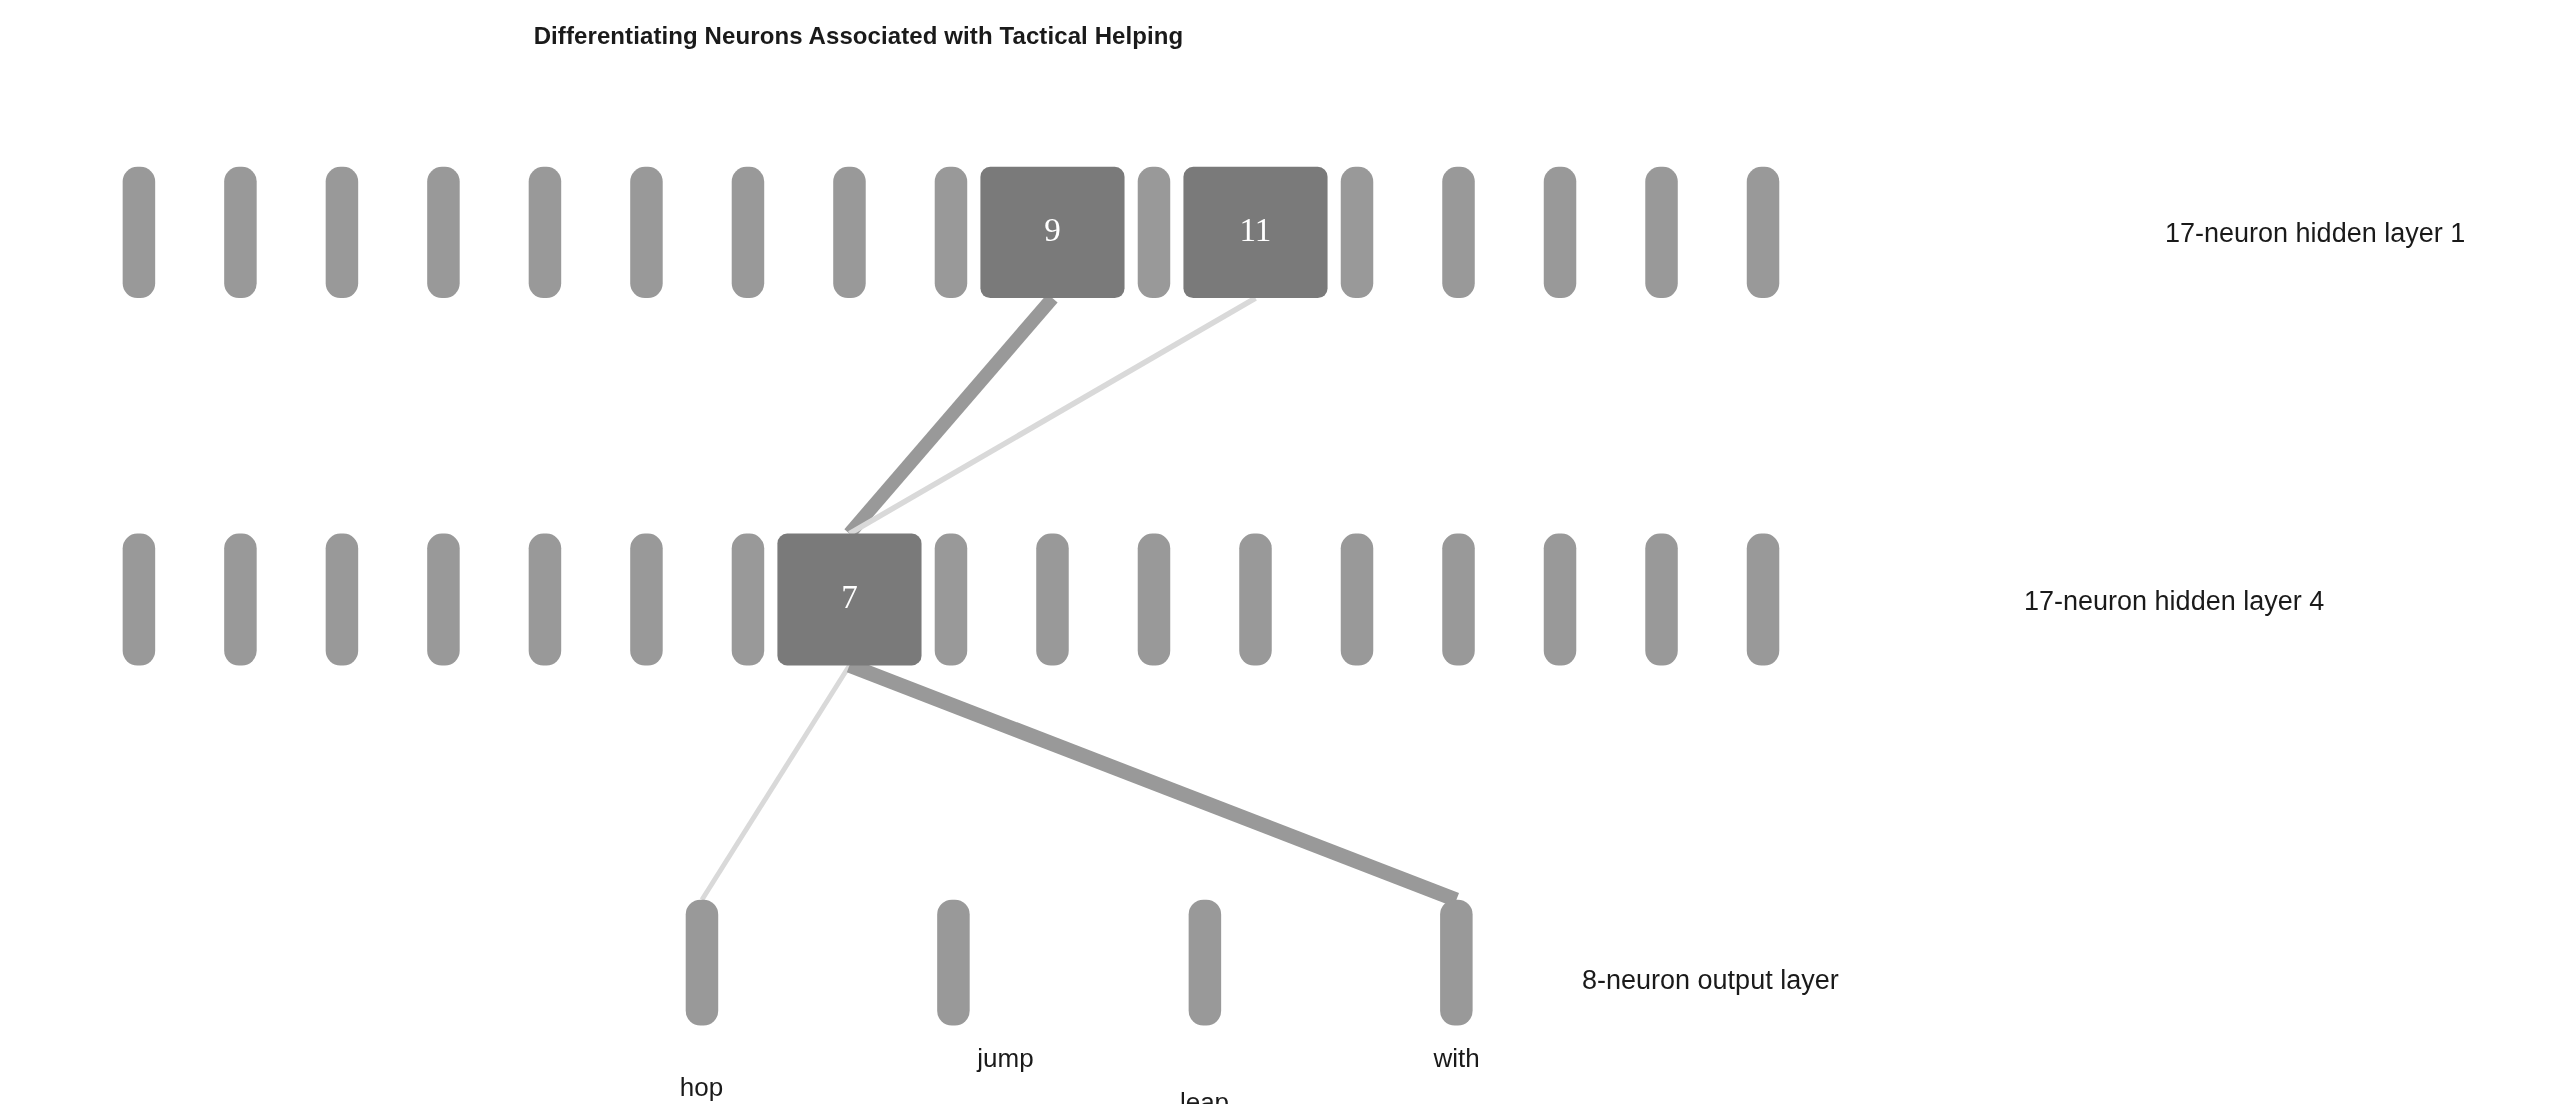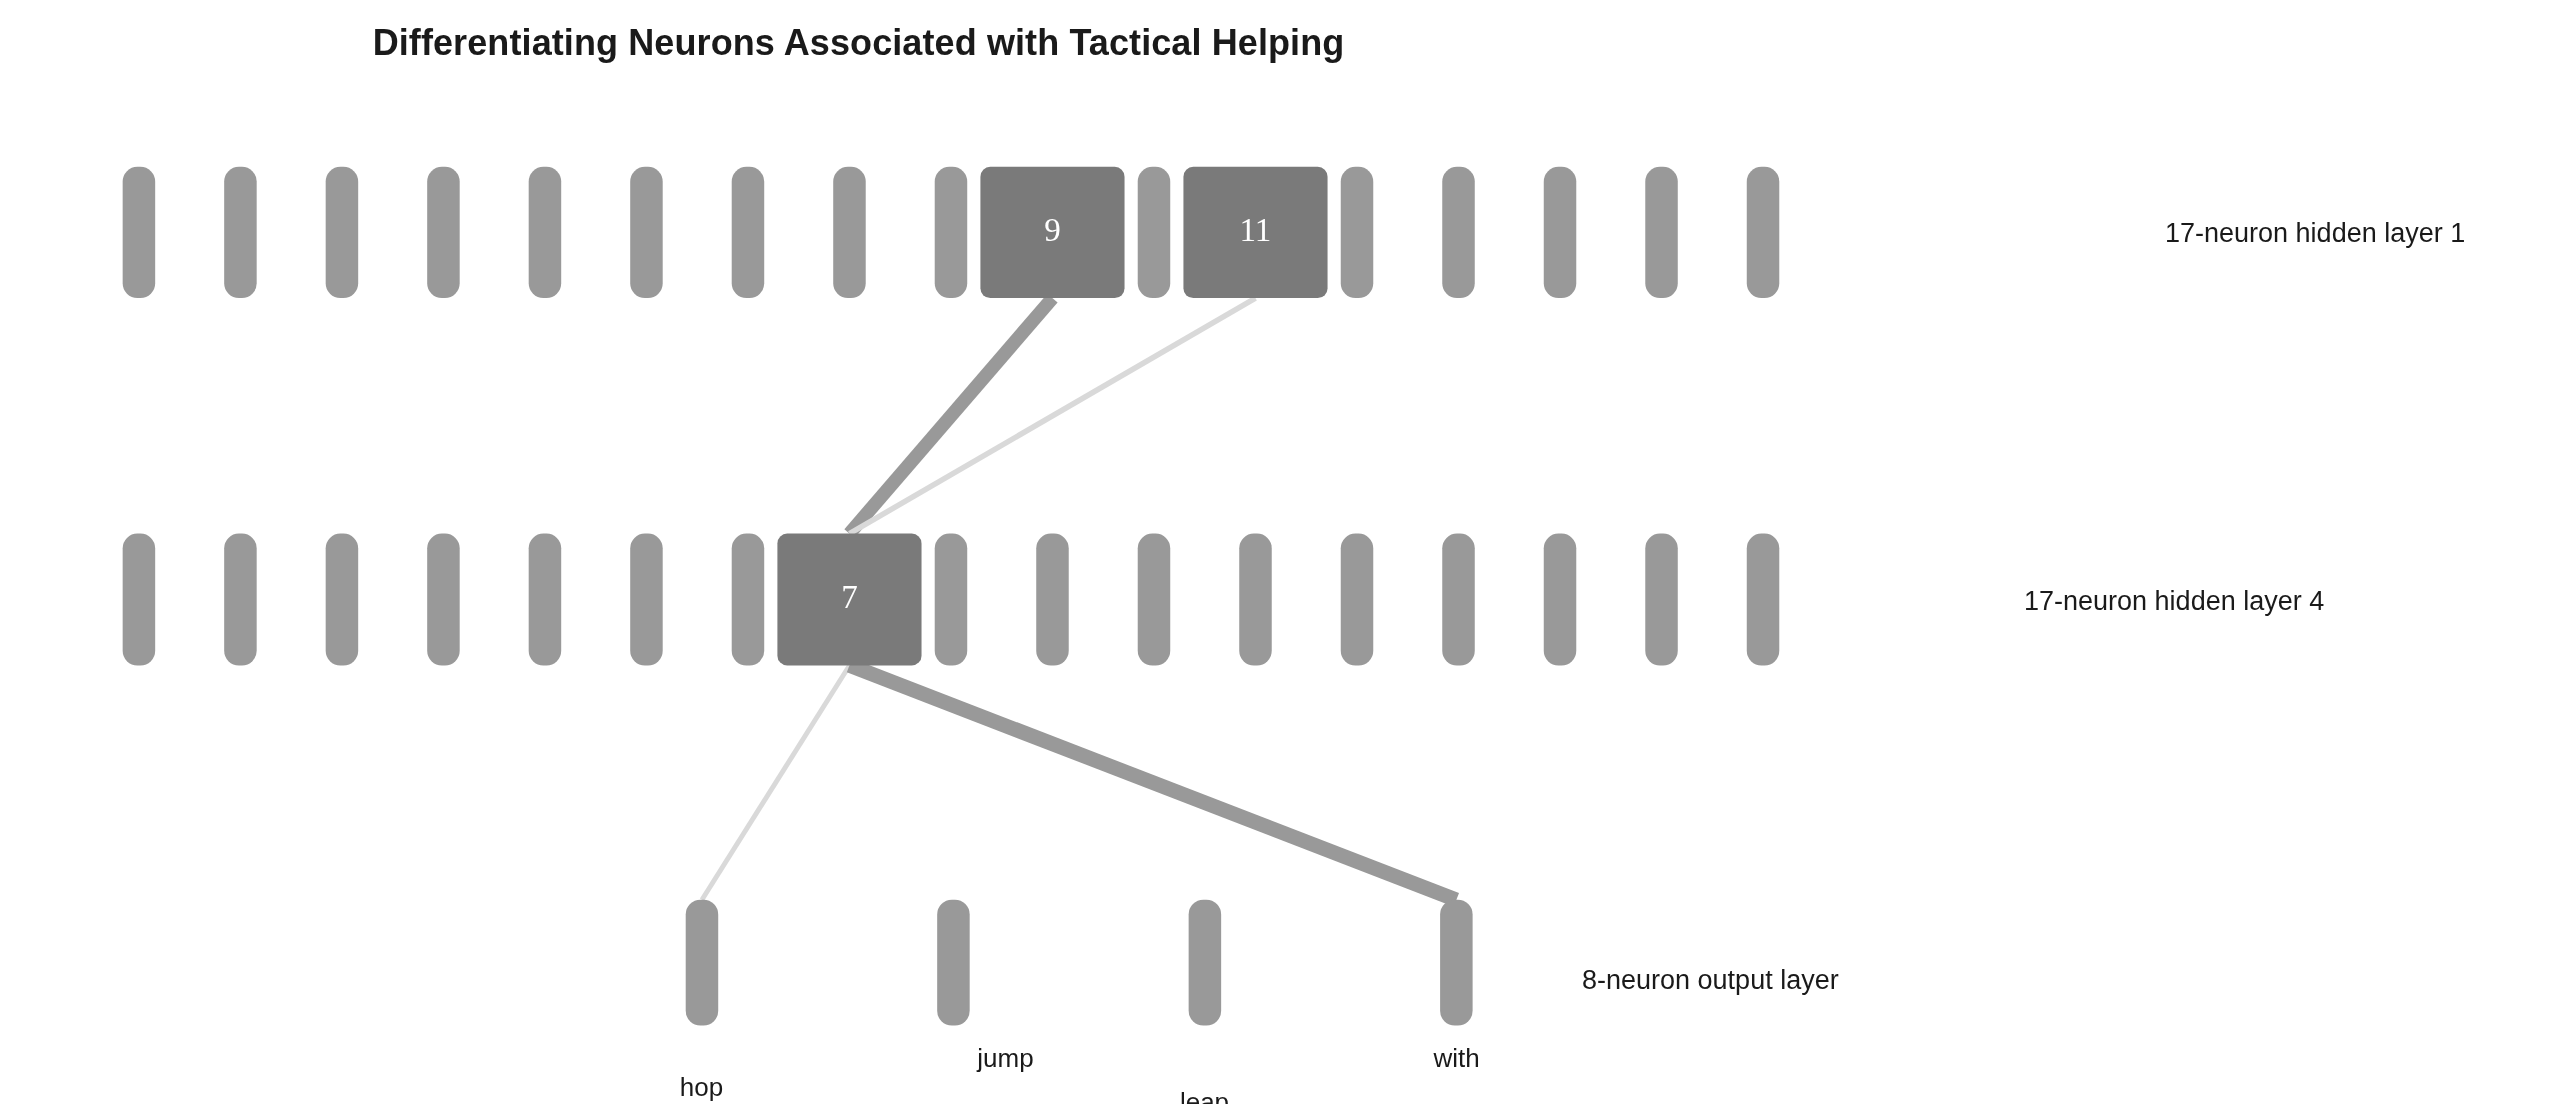--- a/index.html
+++ b/index.html
@@ -18,21 +18,21 @@
     width: 2576px;
     height: 1104px;
     background: #ffffff;
   }
   #title {
     position: absolute;
     left: 0;
     top: 22px;
     width: 1717px;
     text-align: center;
-    font-size: 36px;
+    font-size: 24px;
     font-weight: bold;
     color: #1a1a1a;
     letter-spacing: 0.1px;
     font-family: "Liberation Sans", sans-serif;
   }
   svg#net {
     position: absolute;
     left: 0;
     top: 0;
     width: 2576px;

